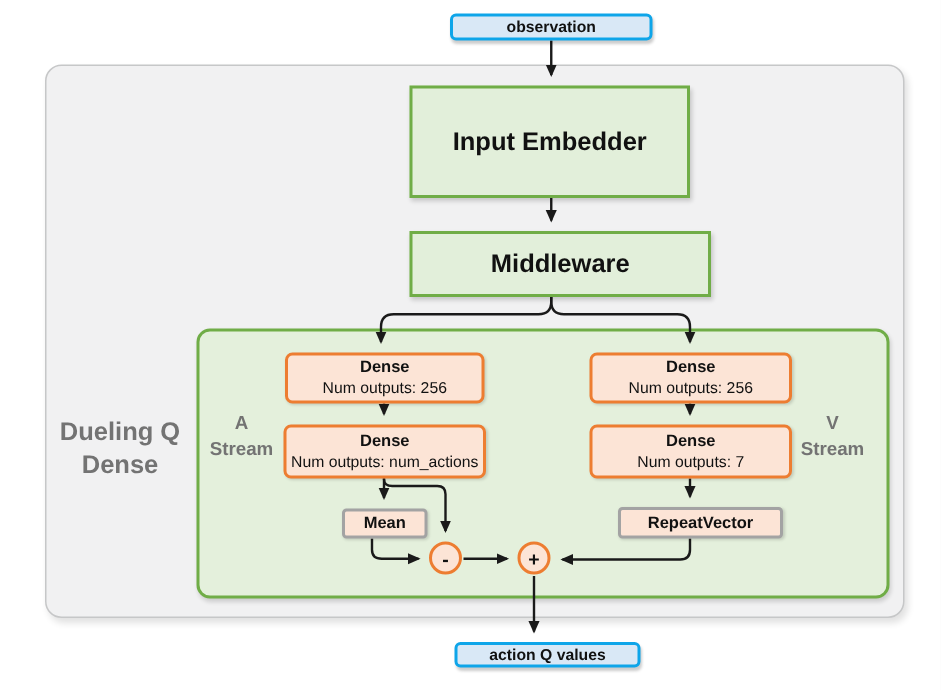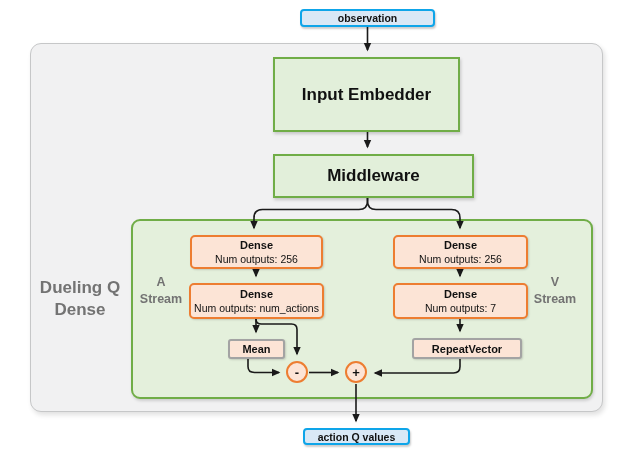--- a/index.html
+++ b/index.html
@@ -47,21 +47,21 @@
     position: absolute;
     background: #d9e8f6;
     border: 2px solid #0ea5e9;
     border-radius: 4px;
     display: flex; align-items: center; justify-content: center;
     font-weight: bold;
     font-size: 10.5px;
     box-shadow: 1px 2px 2px rgba(0,0,0,0.2);
   }
   .io-observation { left: 300px; top: 9px;  width: 135px; height: 18px; }
-  .io-action     { left: 303px; top: 428px; width: 107px; height: 17px; }
+  .io-action     { left: 303px; top: 428px; width: 124px; height: 17px; }
   
   .green-box {
     position: absolute;
     background: #e2efda;
     border: 2.5px solid #70ad47;
     border-radius: 0;
     display: flex; align-items: center; justify-content: center;
     font-weight: bold;
     font-size: 17px;
     box-shadow: 1px 2px 3px rgba(0,0,0,0.18);

